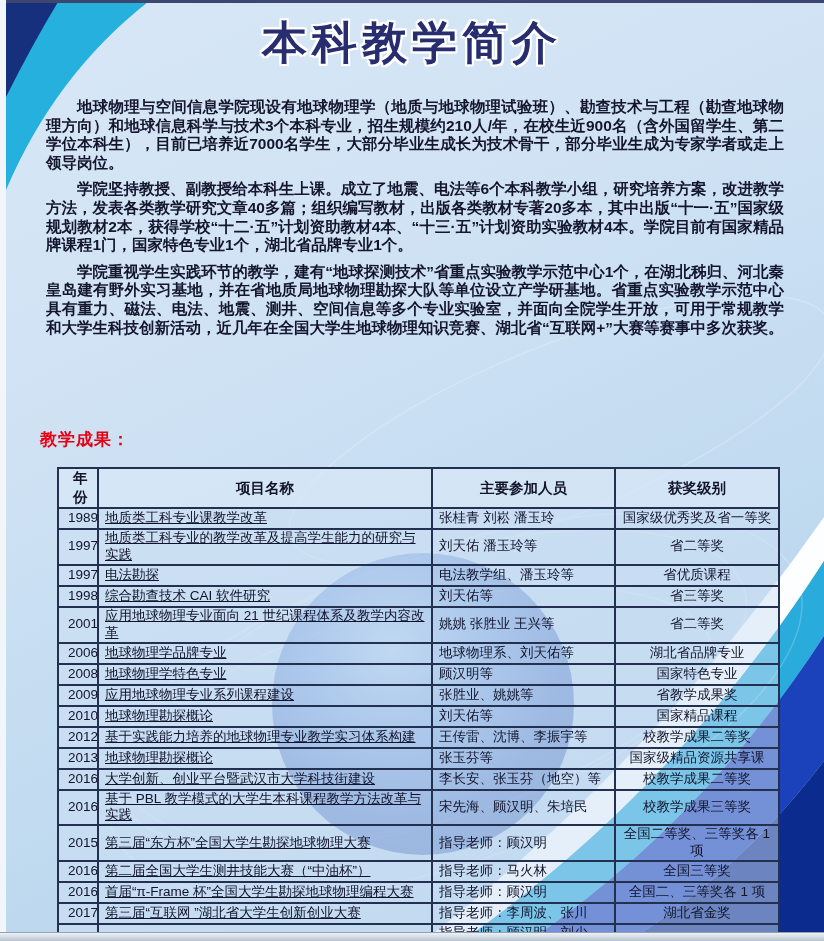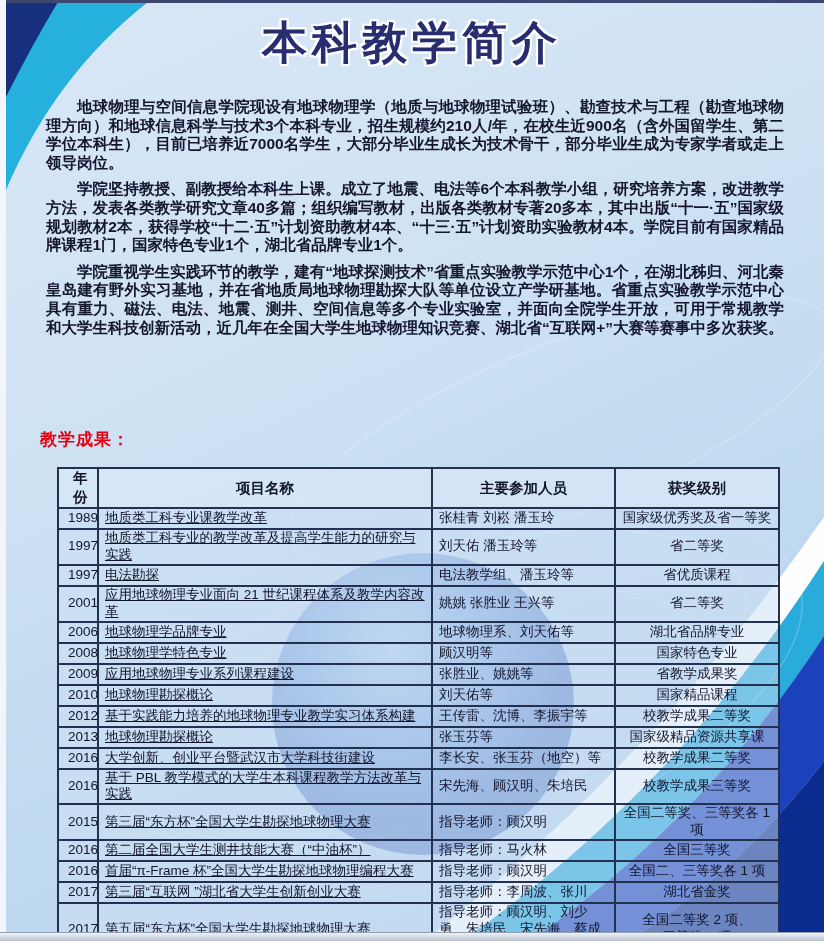--- a/index.html
+++ b/index.html
@@ -112,20 +112,26 @@
     <td class="c-part">刘天佑 潘玉玲等</td>
     <td class="c-award">省二等奖</td>
   </tr>
           <tr>
     <td class="c-year">1997</td>
     <td class="c-project">电法勘探</td>
     <td class="c-part">电法教学组、潘玉玲等</td>
     <td class="c-award">省优质课程</td>
   </tr>
           <tr>
+    <td class="c-year">1998</td>
+    <td class="c-project">综合勘查技术 CAI 软件研究</td>
+    <td class="c-part">刘天佑等</td>
+    <td class="c-award">省三等奖</td>
+  </tr>
+          <tr>
     <td class="c-year">2001</td>
     <td class="c-project">应用地球物理专业面向 21 世纪课程体系及教学内容改革</td>
     <td class="c-part">姚姚 张胜业 王兴等</td>
     <td class="c-award">省二等奖</td>
   </tr>
           <tr>
     <td class="c-year">2006</td>
     <td class="c-project">地球物理学品牌专业</td>
     <td class="c-part">地球物理系、刘天佑等</td>
     <td class="c-award">湖北省品牌专业</td>

